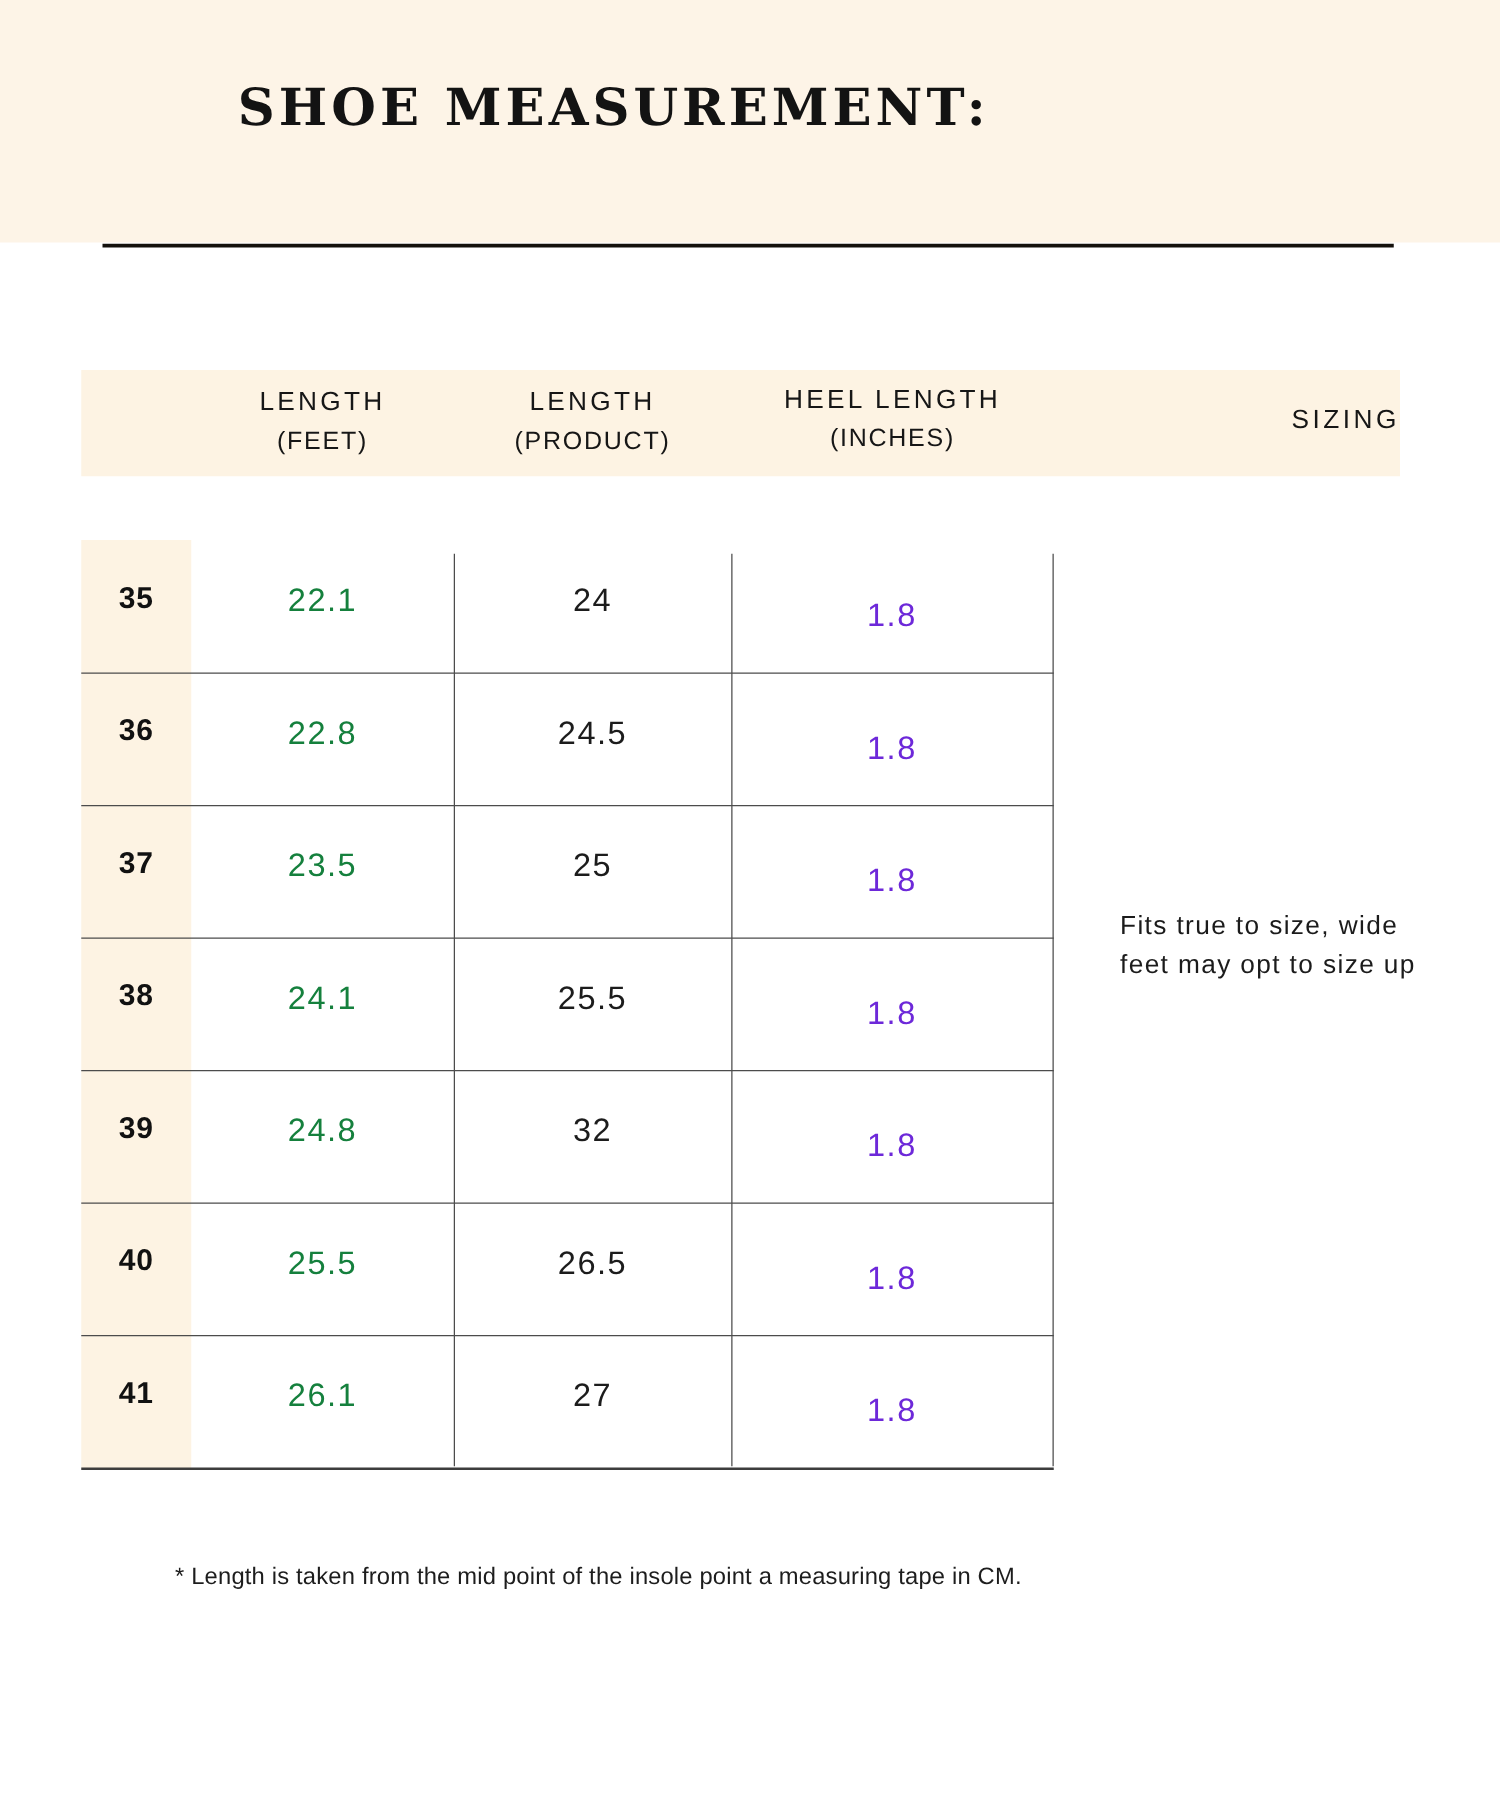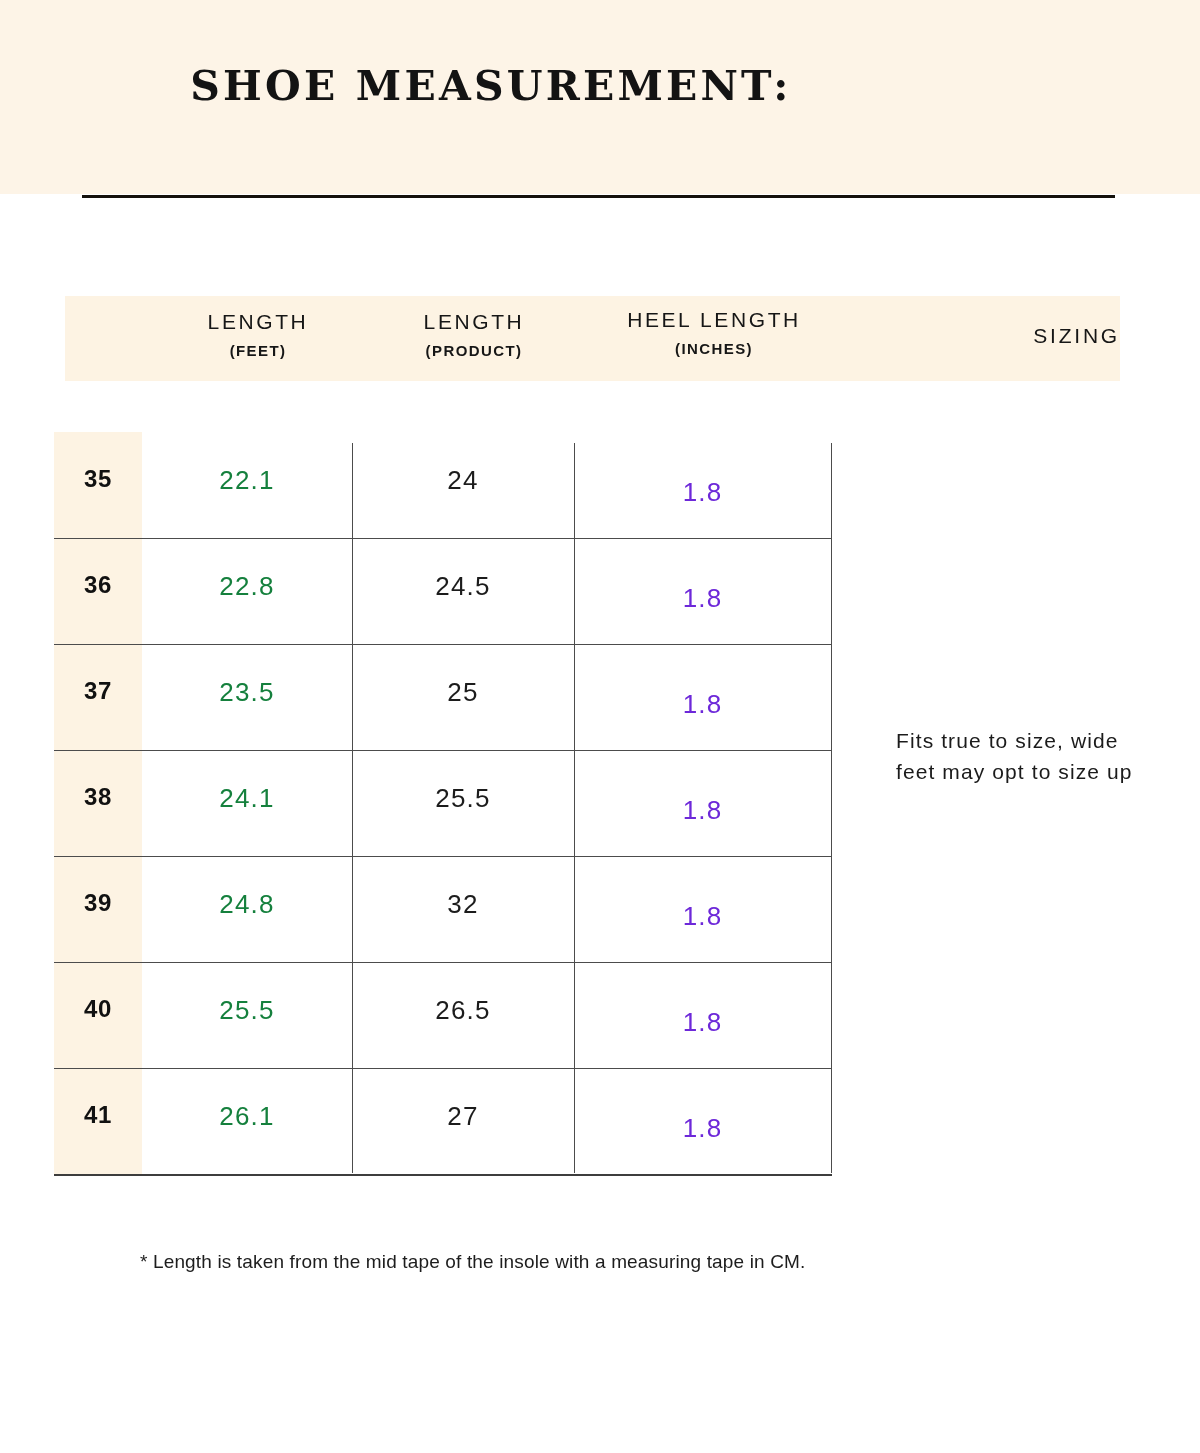--- a/index.html
+++ b/index.html
@@ -61,36 +61,36 @@
     text-align: center;
     color: #161616;
   }
   .thead-main {
     font-size: 21px;
     letter-spacing: 2.6px;
     font-weight: normal;
     white-space: nowrap;
   }
   .thead-sub {
-    font-size: 15px;
+    font-size: 20px;
     letter-spacing: 1.4px;
-    font-weight: bold;
+    font-weight: normal;
     white-space: nowrap;
     margin-top: 8px;
   }
   #th-len-feet  { left: 153px; top: 310px; width: 210px; }
   #th-len-prod  { left: 363px; top: 310px; width: 222px; }
   #th-heel      { left: 585px; top: 308px; width: 258px; }
   #th-sizing    { left: 843px; top: 324px; width: 277px; text-align: right; }
   #th-sizing .thead-main { letter-spacing: 2.8px; }
 
   
   .table-wrap {
     position: absolute;
-    left: 54px;
+    left: 65px;
     top: 432px;
     width: 748px;
     height: 743px;
   }
   .size-col-bg {
     position: absolute;
     left: 0;
     top: 0;
     width: 88px;
     height: 743px;
@@ -267,14 +267,14 @@
         <div class="cell cell-product">27</div>
         <div class="cell cell-heel">1.8</div>
       </div>
       <div class="hline bottom" style="top: 742px;"></div>
     </div>
 </div>
 
 <div class="sizing-note">Fits true to size, wide feet may opt to size up</div>
 
 <div class="footnotes">
-  <div class="footnote">* Length is taken from the mid tape of the insole with a measuring tape in CM.</div>
+  <div class="footnote">* Length is taken from the mid point of the insole point a measuring tape in CM.</div>
 </div>
 
 </body></html>

